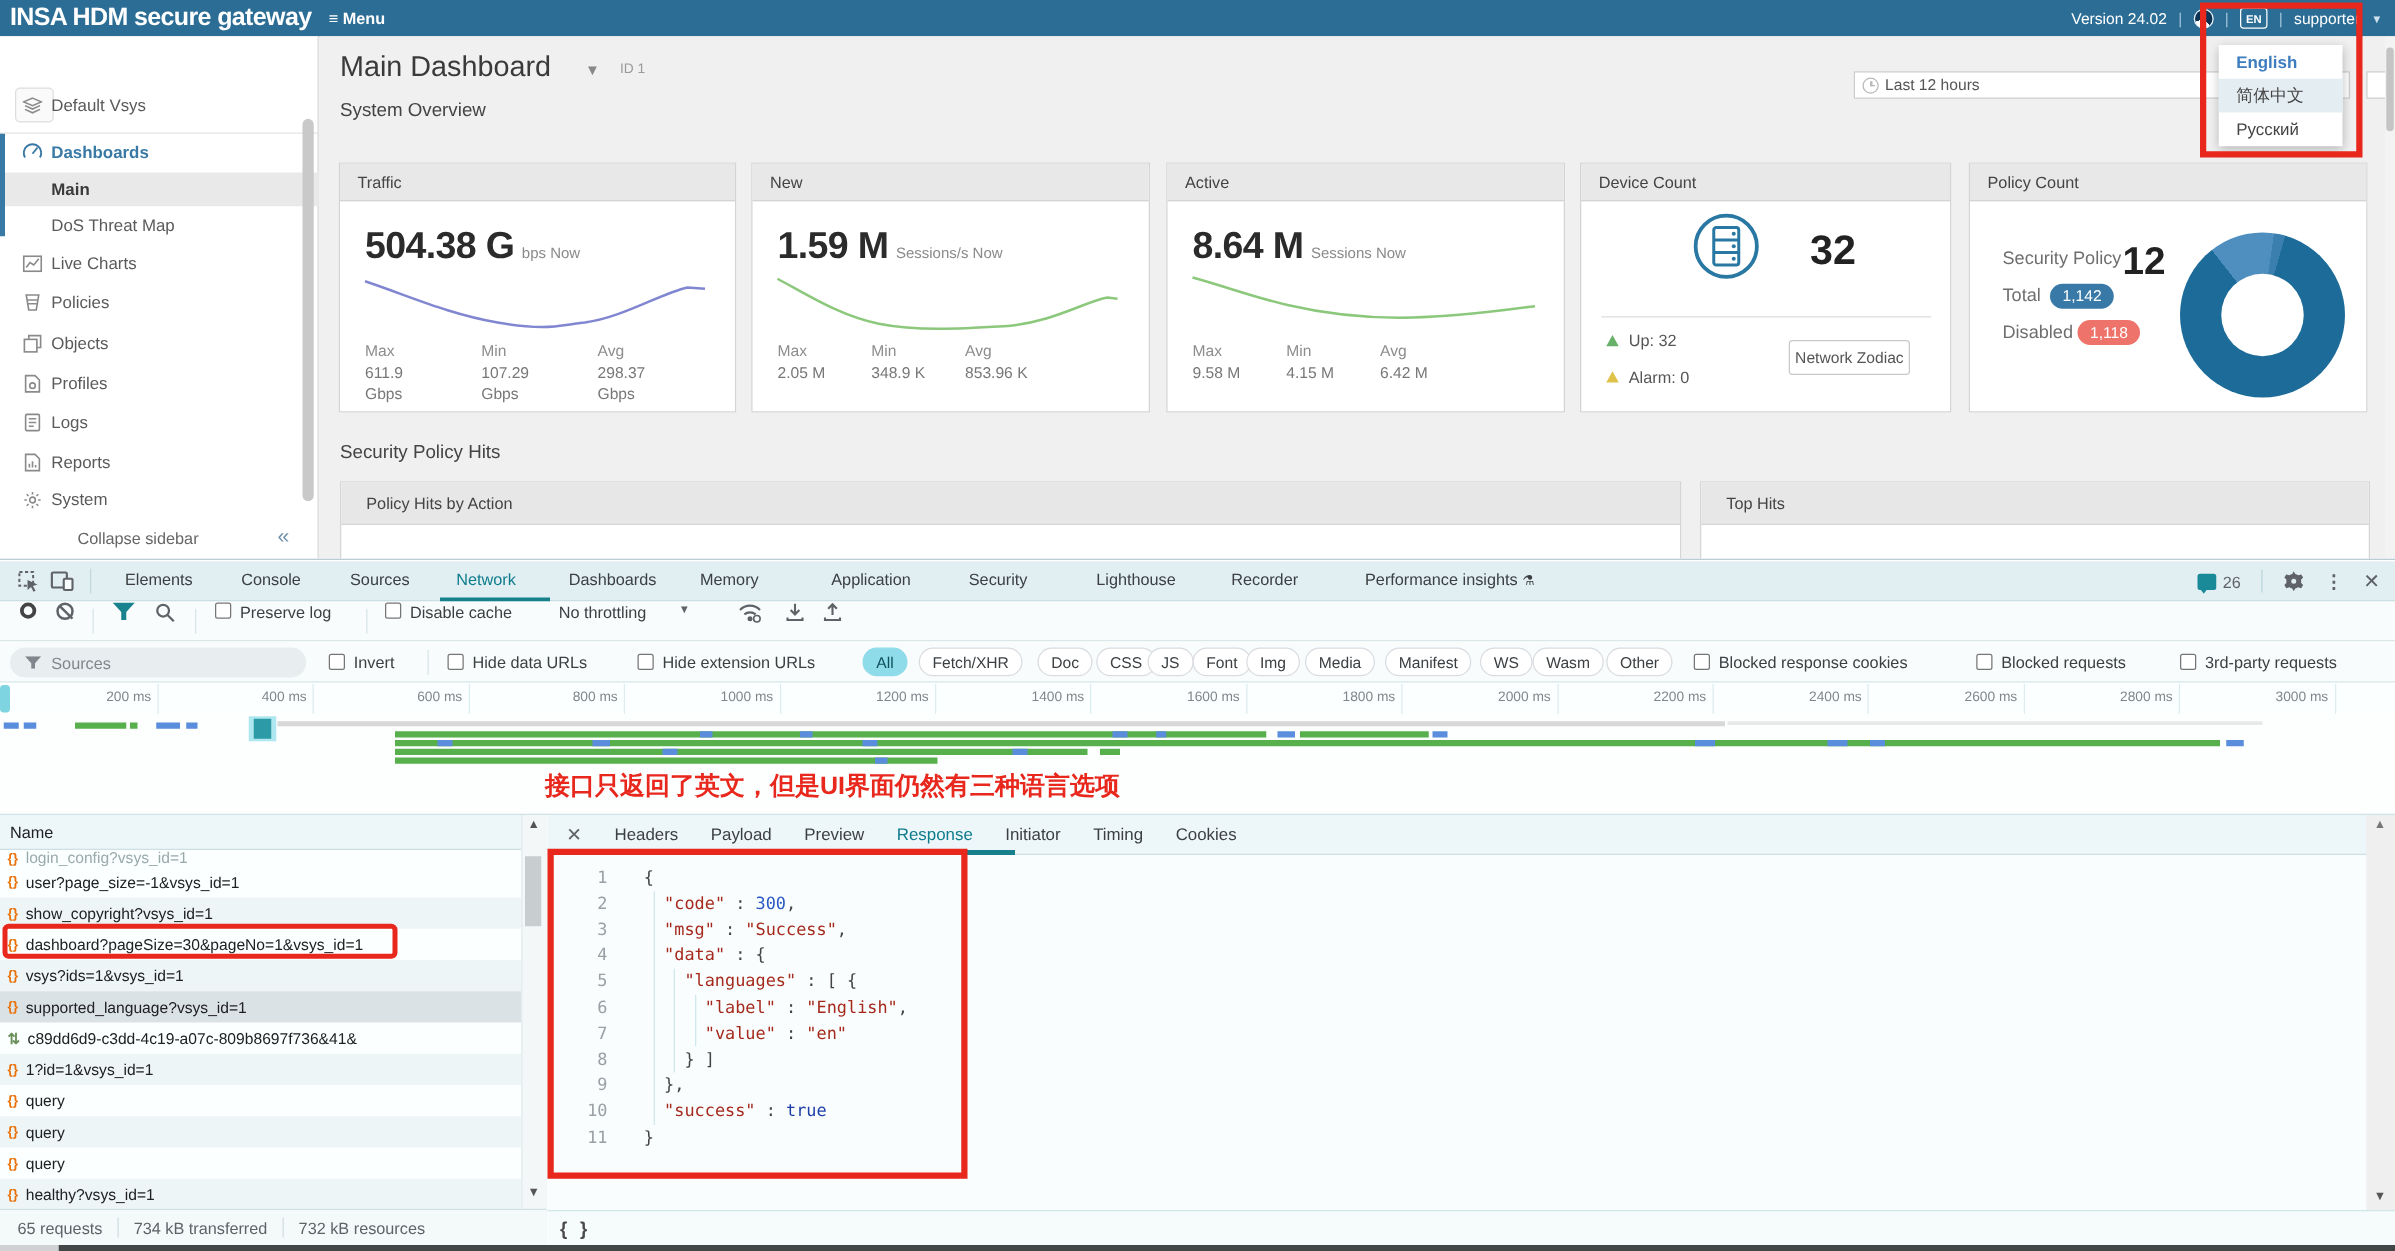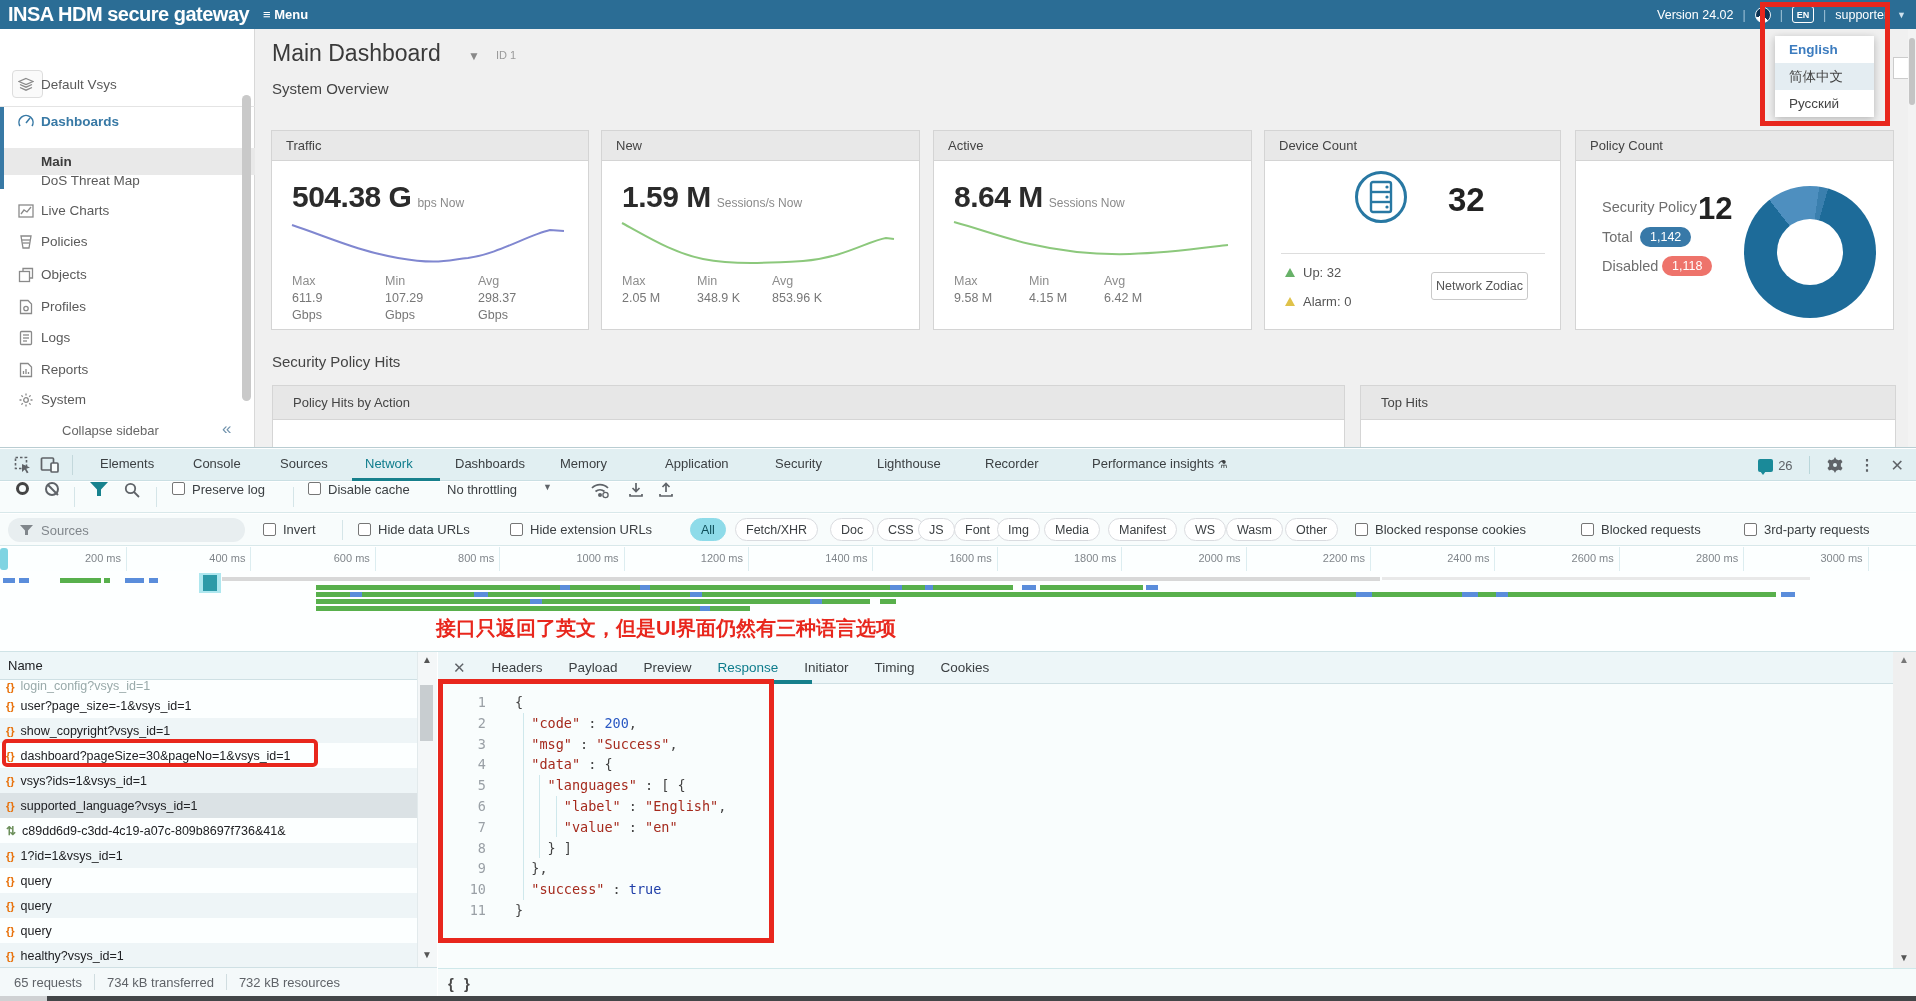--- a/index.html
+++ b/index.html
@@ -206,21 +206,21 @@
           <span class="sb-icon">
             <svg width="16" height="16" viewBox="0 0 16 16">
               <g fill="none" stroke="#3879a5" stroke-width="1.5">
                 <path d="M2,12 A7,7 0 1 1 14,12"></path>
                 <line x1="8" y1="9" x2="12" y2="4"></line>
               </g>
             </svg>
           </span>
           <span class="sb-label">Dashboards</span>
         </div>
-        <div class="sb-item active child" style="top: 119px; align-items: center;">
+        <div class="sb-item active child" style="top: 109px; align-items: center;">
           <span class="sb-label noicon">Main</span>
         </div>
         <div class="sb-item child" style="top: 138px;">
           <span class="sb-label noicon">DoS Threat Map</span>
         </div>
         <div class="sb-item " style="top: 168px;">
           <span class="sb-icon">
             <svg width="16" height="16" viewBox="0 0 16 16">
               <g fill="none" stroke="#8a8a8a" stroke-width="1.3">
                 <rect x="1" y="2" width="14" height="12"></rect>
@@ -310,20 +310,24 @@
       <span id="collapse-label">Collapse sidebar</span>
       <span id="collapse-icon">«</span>
     </div>
   </div>
 
   <div id="content" class="abs">
     <div id="dash-title">Main Dashboard</div>
     <div id="dash-caret">▼</div>
     <div id="dash-id">ID 1</div>
     <div id="sys-overview">System Overview</div>
+    <div id="time-select">
+      <span id="clock-icon"></span>
+      <span>Last 12 hours</span>
+    </div>
     <div id="mini-box"></div>
 
     <div class="card" style="left:15px;width:318px;">
       <div class="card-header">Traffic</div>
       <div class="big-row">
           <span class="big-num">504.38 G</span>
           <span class="big-unit">bps Now</span>
         </div>
       <svg class="spark" width="284" height="50">
           <path d="M4,8 C40,20 70,34 110,41 S 160,43 180,41 C210,37 240,18 262,13 L276,14" fill="none" stroke="#8087d0" stroke-width="2"></path>
@@ -746,21 +750,21 @@
           <span class="rtab">Payload</span>
           <span class="rtab">Preview</span>
           <span class="rtab active">Response</span>
           <span class="rtab">Initiator</span>
           <span class="rtab">Timing</span>
           <span class="rtab">Cookies</span>
         </div>
       <div id="resp-underline"></div>
       <div id="json-area">
           <div class="jline" style="top: 8px;"><span class="jnum">1</span><span class="jcode"><span class="jp">{</span></span></div>
-          <div class="jline" style="top: 28.8px;"><span class="jnum">2</span><span class="jcode"><span class="jp">  </span><span class="jkey">"code"</span><span class="jp"> : </span><span class="jn">200</span><span class="jp">,</span></span></div>
+          <div class="jline" style="top: 28.8px;"><span class="jnum">2</span><span class="jcode"><span class="jp">  </span><span class="jkey">"code"</span><span class="jp"> : </span><span class="jn">300</span><span class="jp">,</span></span></div>
           <div class="jline" style="top: 49.6px;"><span class="jnum">3</span><span class="jcode"><span class="jp">  </span><span class="jkey">"msg"</span><span class="jp"> : </span><span class="jstr">"Success"</span><span class="jp">,</span></span></div>
           <div class="jline" style="top: 70.4px;"><span class="jnum">4</span><span class="jcode"><span class="jp">  </span><span class="jkey">"data"</span><span class="jp"> : {</span></span></div>
           <div class="jline" style="top: 91.2px;"><span class="jnum">5</span><span class="jcode"><span class="jp">    </span><span class="jkey">"languages"</span><span class="jp"> : [ {</span></span></div>
           <div class="jline" style="top: 112px;"><span class="jnum">6</span><span class="jcode"><span class="jp">      </span><span class="jkey">"label"</span><span class="jp"> : </span><span class="jstr">"English"</span><span class="jp">,</span></span></div>
           <div class="jline" style="top: 132.8px;"><span class="jnum">7</span><span class="jcode"><span class="jp">      </span><span class="jkey">"value"</span><span class="jp"> : </span><span class="jstr">"en"</span></span></div>
           <div class="jline" style="top: 153.6px;"><span class="jnum">8</span><span class="jcode"><span class="jp">    } ]</span></span></div>
           <div class="jline" style="top: 174.4px;"><span class="jnum">9</span><span class="jcode"><span class="jp">  },</span></span></div>
           <div class="jline" style="top: 195.2px;"><span class="jnum">10</span><span class="jcode"><span class="jp">  </span><span class="jkey">"success"</span><span class="jp"> : </span><span class="jb">true</span></span></div>
           <div class="jline" style="top: 216px;"><span class="jnum">11</span><span class="jcode"><span class="jp">}</span></span></div>
           <div class="guide" style="left: 85px; top: 29px; height: 187px;"></div>

